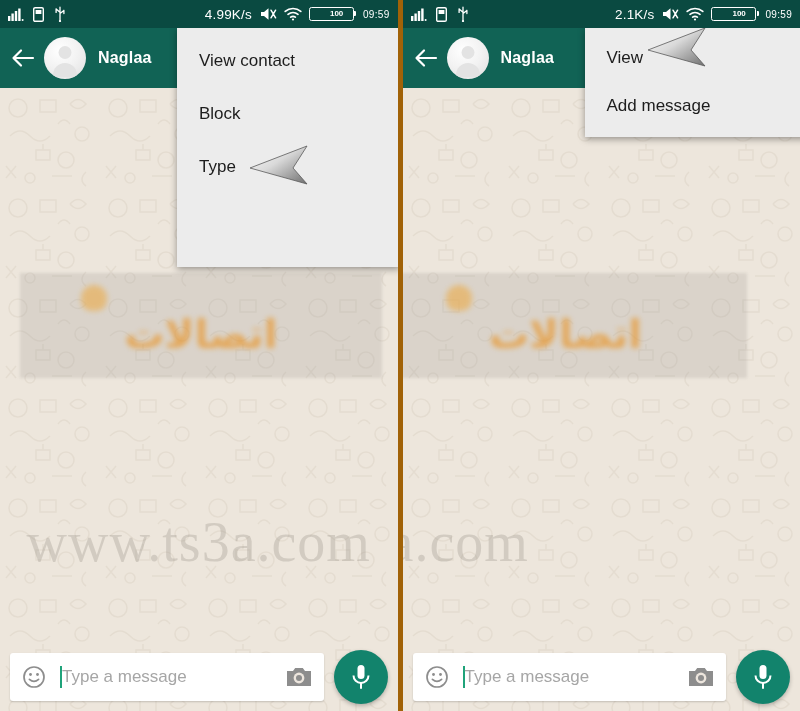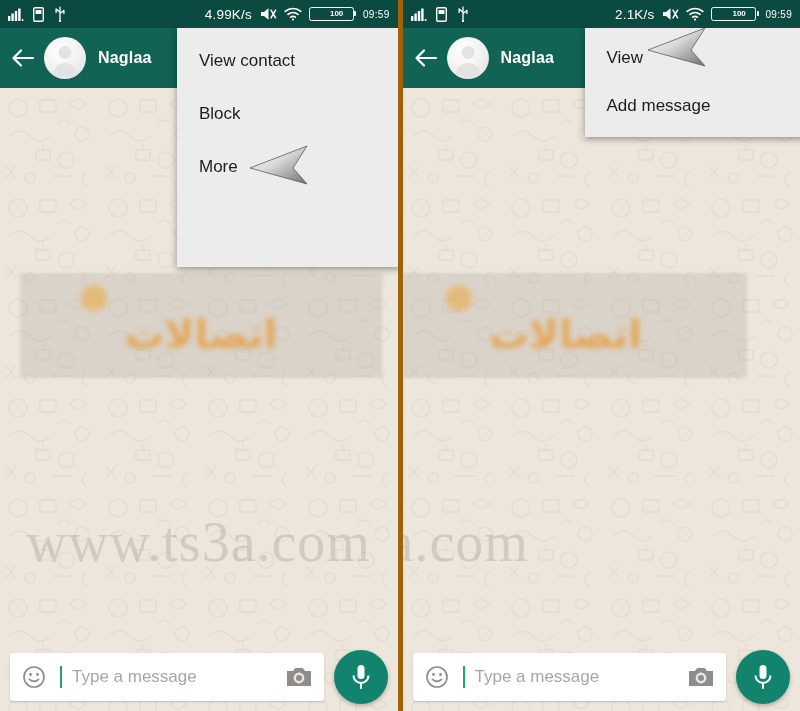--- a/index.html
+++ b/index.html
@@ -102,21 +102,21 @@
     position:absolute;left:0;right:0;bottom:0;height:68px;
     display:flex;align-items:center;padding:0 10px;box-sizing:border-box;z-index:20;
   }
   .inputbar{
     flex:1;height:48px;background:#fff;border-radius:3px;
     box-shadow:0 1px 2px rgba(0,0,0,.18);
     display:flex;align-items:center;padding:0 12px;box-sizing:border-box;
   }
   .emoji-ic{width:24px;height:24px;flex:none;}
   .caret{width:2px;height:22px;background:#1fa37a;margin-left:14px;flex:none;}
-  .placeholder{font-size:17px;color:#a6a6a6;margin-left:10px;flex:1;}
+  .placeholder{font-size:17px;color:#a6a6a6;margin-left:0;flex:1;}
   .cam-ic{width:26px;height:22px;flex:none;}
   .mic-btn{
     width:54px;height:54px;border-radius:50%;background:#12836C;flex:none;
     margin-left:10px;display:flex;align-items:center;justify-content:center;
     box-shadow:0 2px 4px rgba(0,0,0,.25);
   }
 </style>
 </head>
 <body>
 
@@ -229,21 +229,21 @@
     </div>
 
     <div class="menu left-menu">
       <div class="menu-item">
         <span>View contact</span>
       </div>
       <div class="menu-item">
         <span>Block</span>
       </div>
       <div class="menu-item">
-        <span>More</span>
+        <span>Type</span>
         <svg class="cursor c-left" viewBox="0 0 62 44">
           <defs>
             <linearGradient id="curL" x1="0" y1="0" x2="1" y2="1">
               <stop offset="0" stop-color="#ffffff"></stop>
               <stop offset="0.45" stop-color="#d9d9d9"></stop>
               <stop offset="1" stop-color="#6f6f6f"></stop>
             </linearGradient>
           </defs>
           <path d="M1 24 L58 2 L44 24 L58 40 Z" fill="url(#curL)" stroke="#5a5a5a" stroke-width="0.8" stroke-linejoin="round"></path>
         </svg>

